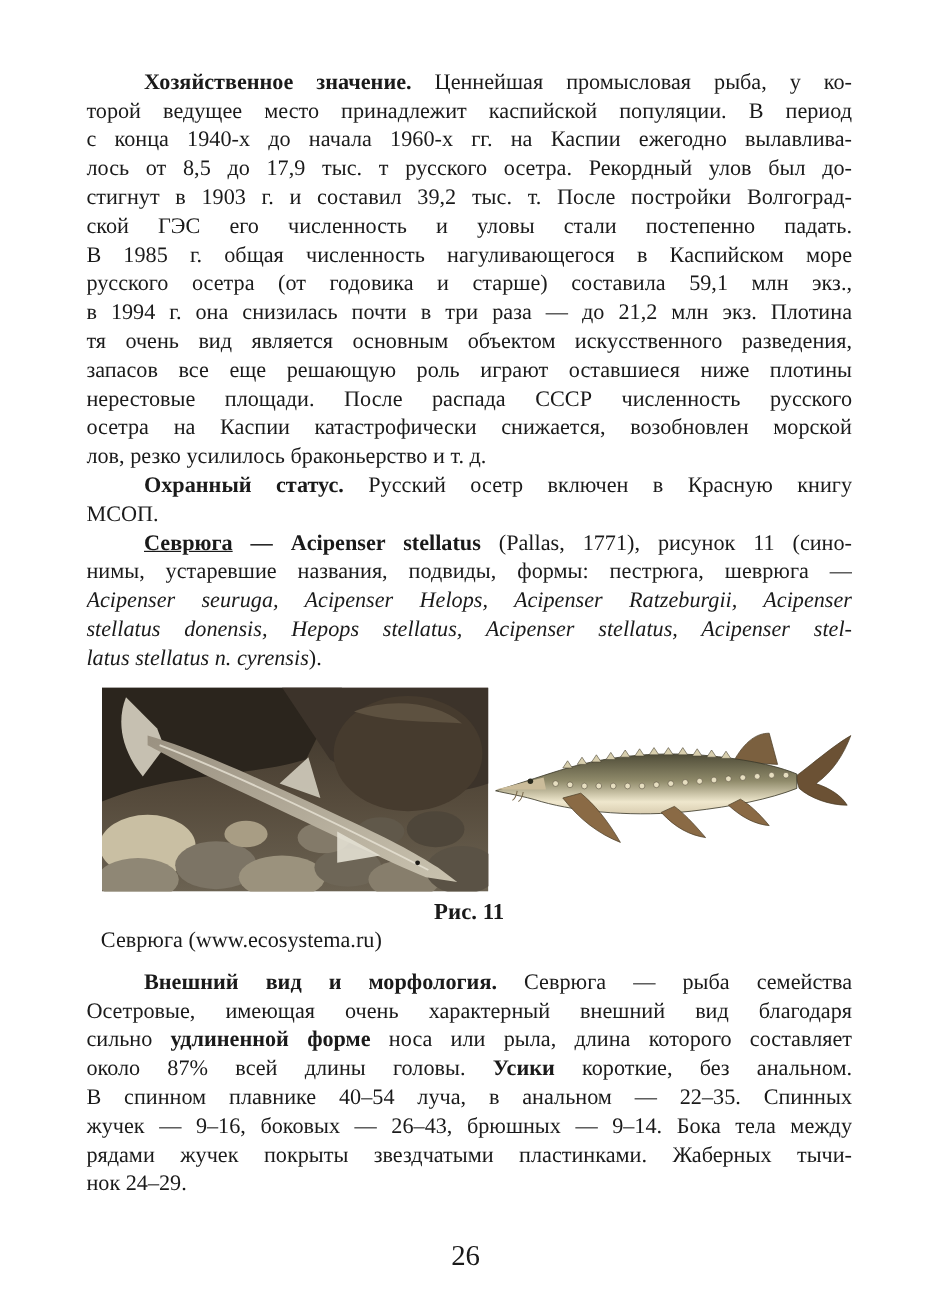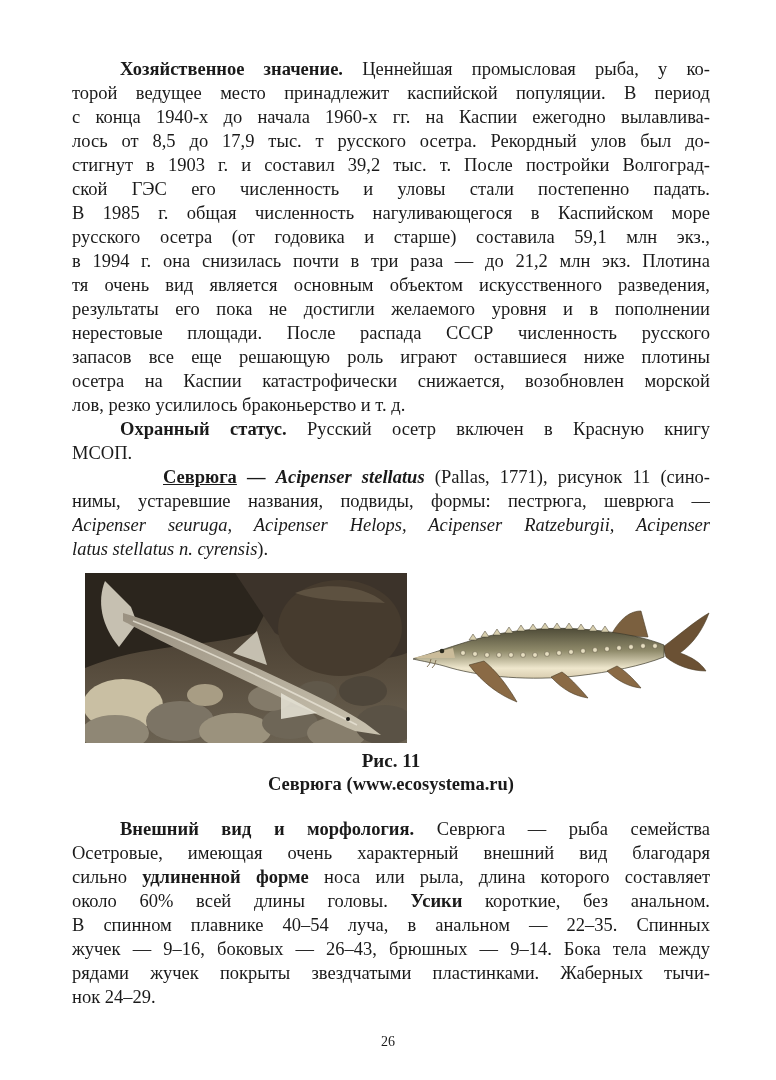--- a/index.html
+++ b/index.html
@@ -4,64 +4,64 @@
 <style>
   html,body{margin:0;padding:0;background:#ffffff;}
   .page{position:relative;width:776px;height:1080px;background:#ffffff;overflow:hidden;
         font-family:"Liberation Serif","DejaVu Serif",serif;color:#1a1a1a;}
   .content{position:absolute;left:72px;top:57px;width:638px;}
   .line{height:24px;line-height:24px;font-size:18.5px;text-align:justify;text-align-last:justify;overflow:hidden;}
   .para .line.first{text-indent:48px;}
   .para .line.last{text-align-last:left;}
   .b{font-weight:bold;}
   .i{font-style:italic;margin-top:47px;}
-  .bi{font-weight:bold;font-style:italic;}
-  .bu{font-weight:bold;text-decoration:underline;margin-left:43px;}
+  .bi{font-weight:bold;}
+  .bu{font-weight:bold;text-decoration:underline;}
   .figure{margin:12px;padding:0;}
   .fig-row{display:flex;margin-top:2px;height:170px;}
   .photo{width:322px;height:170px;margin-left:1px;flex:none;}
   .drawing{flex:1;display:flex;align-items:center;}
   .drawing svg{margin-left:4px;}
   .cap-title{margin-top:6px;height:24px;line-height:24px;text-align:center;font-weight:bold;font-size:19px;}
-  .cap-sub{height:22px;line-height:22px;text-align:center;font-size:18.5px;font-weight:bold;}
-  #paras-bottom{margin-top:22px;}
-  .pagenum{position:absolute;left:0;right:0;top:1034px;text-align:center;font-size:14px;}
+  .cap-sub{height:22px;line-height:22px;text-align:left;font-size:18.5px;}
+  #paras-bottom{margin-top:12px;}
+  .pagenum{position:absolute;left:0;right:0;top:1034px;text-align:center;font-size:24px;}
 </style>
 </head>
 <body>
 
 <div class="page">
   <div class="content">
 
     <div id="paras-top">
         <div class="para">
           <div class="line first"><span class="b">Хозяйственное значение.</span><span> Ценнейшая промысловая рыба, у ко-</span></div>
           <div class="line"><span>торой ведущее место принадлежит каспийской популяции. В период</span></div>
           <div class="line"><span>с конца 1940-х до начала 1960-х гг. на Каспии ежегодно вылавлива-</span></div>
           <div class="line"><span>лось от 8,5 до 17,9 тыс. т русского осетра. Рекордный улов был до-</span></div>
           <div class="line"><span>стигнут в 1903 г. и составил 39,2 тыс. т. После постройки Волгоград-</span></div>
           <div class="line"><span>ской ГЭС его численность и уловы стали постепенно падать.</span></div>
           <div class="line"><span>В 1985 г. общая численность нагуливающегося в Каспийском море</span></div>
           <div class="line"><span>русского осетра (от годовика и старше) составила 59,1 млн экз.,</span></div>
           <div class="line"><span>в 1994 г. она снизилась почти в три раза — до 21,2 млн экз. Плотина</span></div>
           <div class="line"><span>тя очень вид является основным объектом искусственного разведения,</span></div>
-          <div class="line"><span>результаты его пока не достигли желаемого уровня и в пополнении</span></div>
+          <div class="line"><span>запасов все еще решающую роль играют оставшиеся ниже плотины</span></div>
           <div class="line"><span>нерестовые площади. После распада СССР численность русского</span></div>
-          <div class="line"><span>запасов все еще решающую роль играют оставшиеся ниже плотины</span></div>
           <div class="line"><span>осетра на Каспии катастрофически снижается, возобновлен морской</span></div>
           <div class="line last"><span>лов, резко усилилось браконьерство и т. д.</span></div>
         </div>
         <div class="para">
           <div class="line first"><span class="b">Охранный статус.</span><span> Русский осетр включен в Красную книгу</span></div>
           <div class="line last"><span>МСОП.</span></div>
         </div>
         <div class="para">
           <div class="line first"><span class="bu">Севрюга</span><span class="b"> — </span><span class="bi">Acipenser stellatus</span><span> (Pallas, 1771), рисунок 11 (сино-</span></div>
           <div class="line"><span>нимы, устаревшие названия, подвиды, формы: пестрюга, шеврюга —</span></div>
           <div class="line"><span class="i">Acipenser seuruga, Acipenser Helops, Acipenser Ratzeburgii, Acipenser</span></div>
+          <div class="line"><span class="i">stellatus donensis, Hepops stellatus, Acipenser stellatus, Acipenser stel-</span></div>
           <div class="line last"><span class="i">latus stellatus n. cyrensis</span><span>).</span></div>
         </div>
       </div>
 
     <figure class="figure">
       <div class="fig-row">
         <div class="photo">
           <svg width="322" height="170" viewBox="0 0 322 170">
             <defs>
               <linearGradient id="pbg" x1="0" y1="0" x2="0" y2="1">
@@ -144,21 +144,21 @@
         <div class="cap-title">Рис. 11</div>
         <div class="cap-sub">Севрюга (www.ecosystema.ru)</div>
       </figcaption>
     </figure>
 
     <div id="paras-bottom">
         <div class="para">
           <div class="line first"><span class="b">Внешний вид и морфология.</span><span> Севрюга — рыба семейства</span></div>
           <div class="line"><span>Осетровые, имеющая очень характерный внешний вид благодаря</span></div>
           <div class="line"><span>сильно </span><span class="b">удлиненной форме</span><span> носа или рыла, длина которого составляет</span></div>
-          <div class="line"><span>около 60% всей длины головы. </span><span class="b">Усики</span><span> короткие, без анальном.</span></div>
+          <div class="line"><span>около 87% всей длины головы. </span><span class="b">Усики</span><span> короткие, без анальном.</span></div>
           <div class="line"><span>В спинном плавнике 40–54 луча, в анальном — 22–35. Спинных</span></div>
           <div class="line"><span>жучек — 9–16, боковых — 26–43, брюшных — 9–14. Бока тела между</span></div>
           <div class="line"><span>рядами жучек покрыты звездчатыми пластинками. Жаберных тычи-</span></div>
           <div class="line last"><span>нок 24–29.</span></div>
         </div>
       </div>
 
   </div>
 
   <div class="pagenum">26</div>

